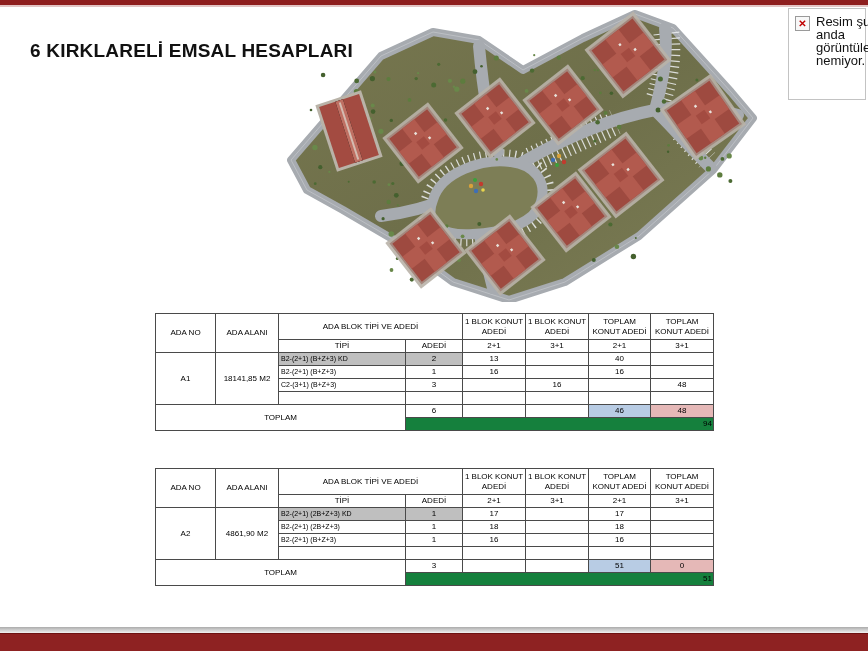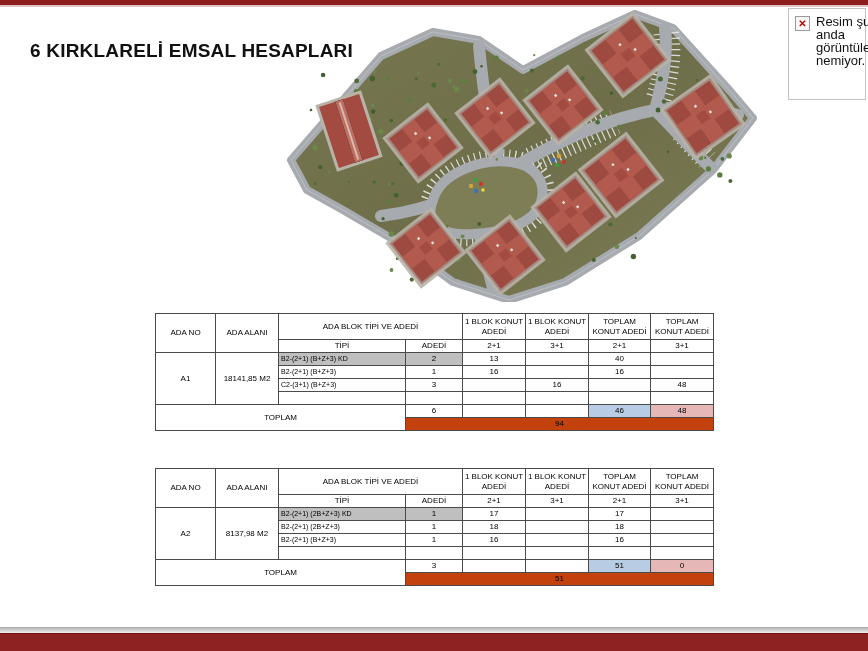--- a/index.html
+++ b/index.html
@@ -44,21 +44,21 @@
   #table2{top:468px;}
   table.calc td{
     border:1px solid #4a4a4a;text-align:center;vertical-align:middle;
     padding:0 1px;overflow:hidden;line-height:1.15;height:13px;box-sizing:border-box;
   }
   table.calc tr.h1 td{height:26px;}
   table.calc td.l{text-align:left;font-size:7px;padding-left:2px;white-space:nowrap;}
   table.calc td.gray{background:#bfbfbf;}
   table.calc td.blue{background:#b8cce4;}
   table.calc td.pink{background:#e5b8b7;}
-  table.calc td.green{background:#c2410c;}
+  table.calc td.green{background:#15803d;text-align:right;}
 </style>
 </head>
 <body>
 
 <div id="slide">
 
   <div id="top-bar"></div>
 
   <div id="title">6 KIRKLARELİ EMSAL HESAPLARI</div>
 
@@ -431,21 +431,21 @@
     <tr>
       <td>TİPİ</td>
       <td>ADEDİ</td>
       <td>2+1</td>
       <td>3+1</td>
       <td>2+1</td>
       <td>3+1</td>
     </tr>
     <tr>
       <td rowspan="4">A2</td>
-      <td rowspan="4">8137,98 M2</td>
+      <td rowspan="4">4861,90 M2</td>
       <td class="l gray">B2-(2+1) (2B+Z+3) KD</td>
       <td class="gray">1</td>
       <td>17</td>
       <td></td>
       <td>17</td>
       <td></td>
     </tr>
     <tr>
       <td class="l">B2-(2+1) (2B+Z+3)</td>
       <td>1</td>

